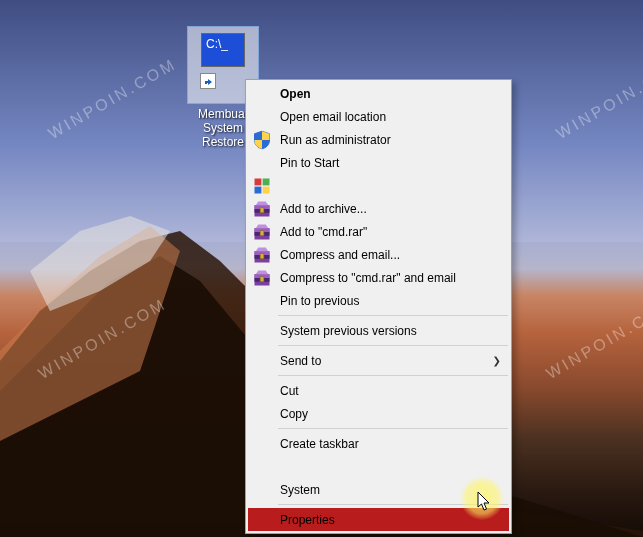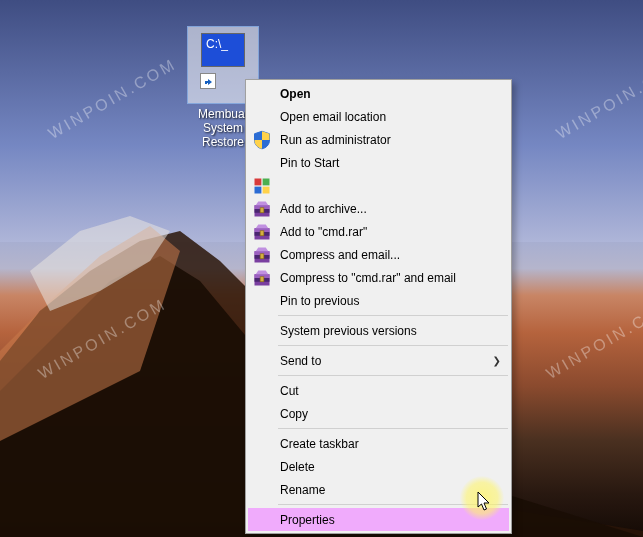--- a/index.html
+++ b/index.html
@@ -140,21 +140,21 @@
     .menu-item {
       display: flex;
       align-items: center;
       height: 23px;
       padding: 0 8px 0 4px;
       color: #000;
       cursor: default;
       position: relative;
     }
     .menu-item.hover {
-      background: #f0abfc;
+      background: #b91c1c;
     }
     .menu-item.default {
       font-weight: 600;
     }
     .menu-icon {
       width: 20px;
       height: 18px;
       margin-right: 8px;
       display: flex;
       align-items: center;
@@ -338,25 +338,24 @@
       <span class="menu-icon"></span>
       <span class="menu-label">Copy</span>
     </div>
     <div class="menu-separator"></div>
     <div class="menu-item">
       <span class="menu-icon"></span>
       <span class="menu-label">Create taskbar</span>
     </div>
     <div class="menu-item">
       <span class="menu-icon"></span>
-      <span class="menu-label">Delete</span>
-    </div>
-    <div class="menu-item">
-      <span class="menu-icon"></span>
-      <span class="menu-label">Rename</span>
+    </div>
+    <div class="menu-item">
+      <span class="menu-icon"></span>
+      <span class="menu-label">System</span>
     </div>
     <div class="menu-separator"></div>
     <div class="menu-item hover">
       <span class="menu-icon"></span>
       <span class="menu-label">Properties</span>
     </div>
   </div>
 
 <div class="cursor-highlight"></div>
 <svg class="cursor" viewBox="0 0 16 22">

